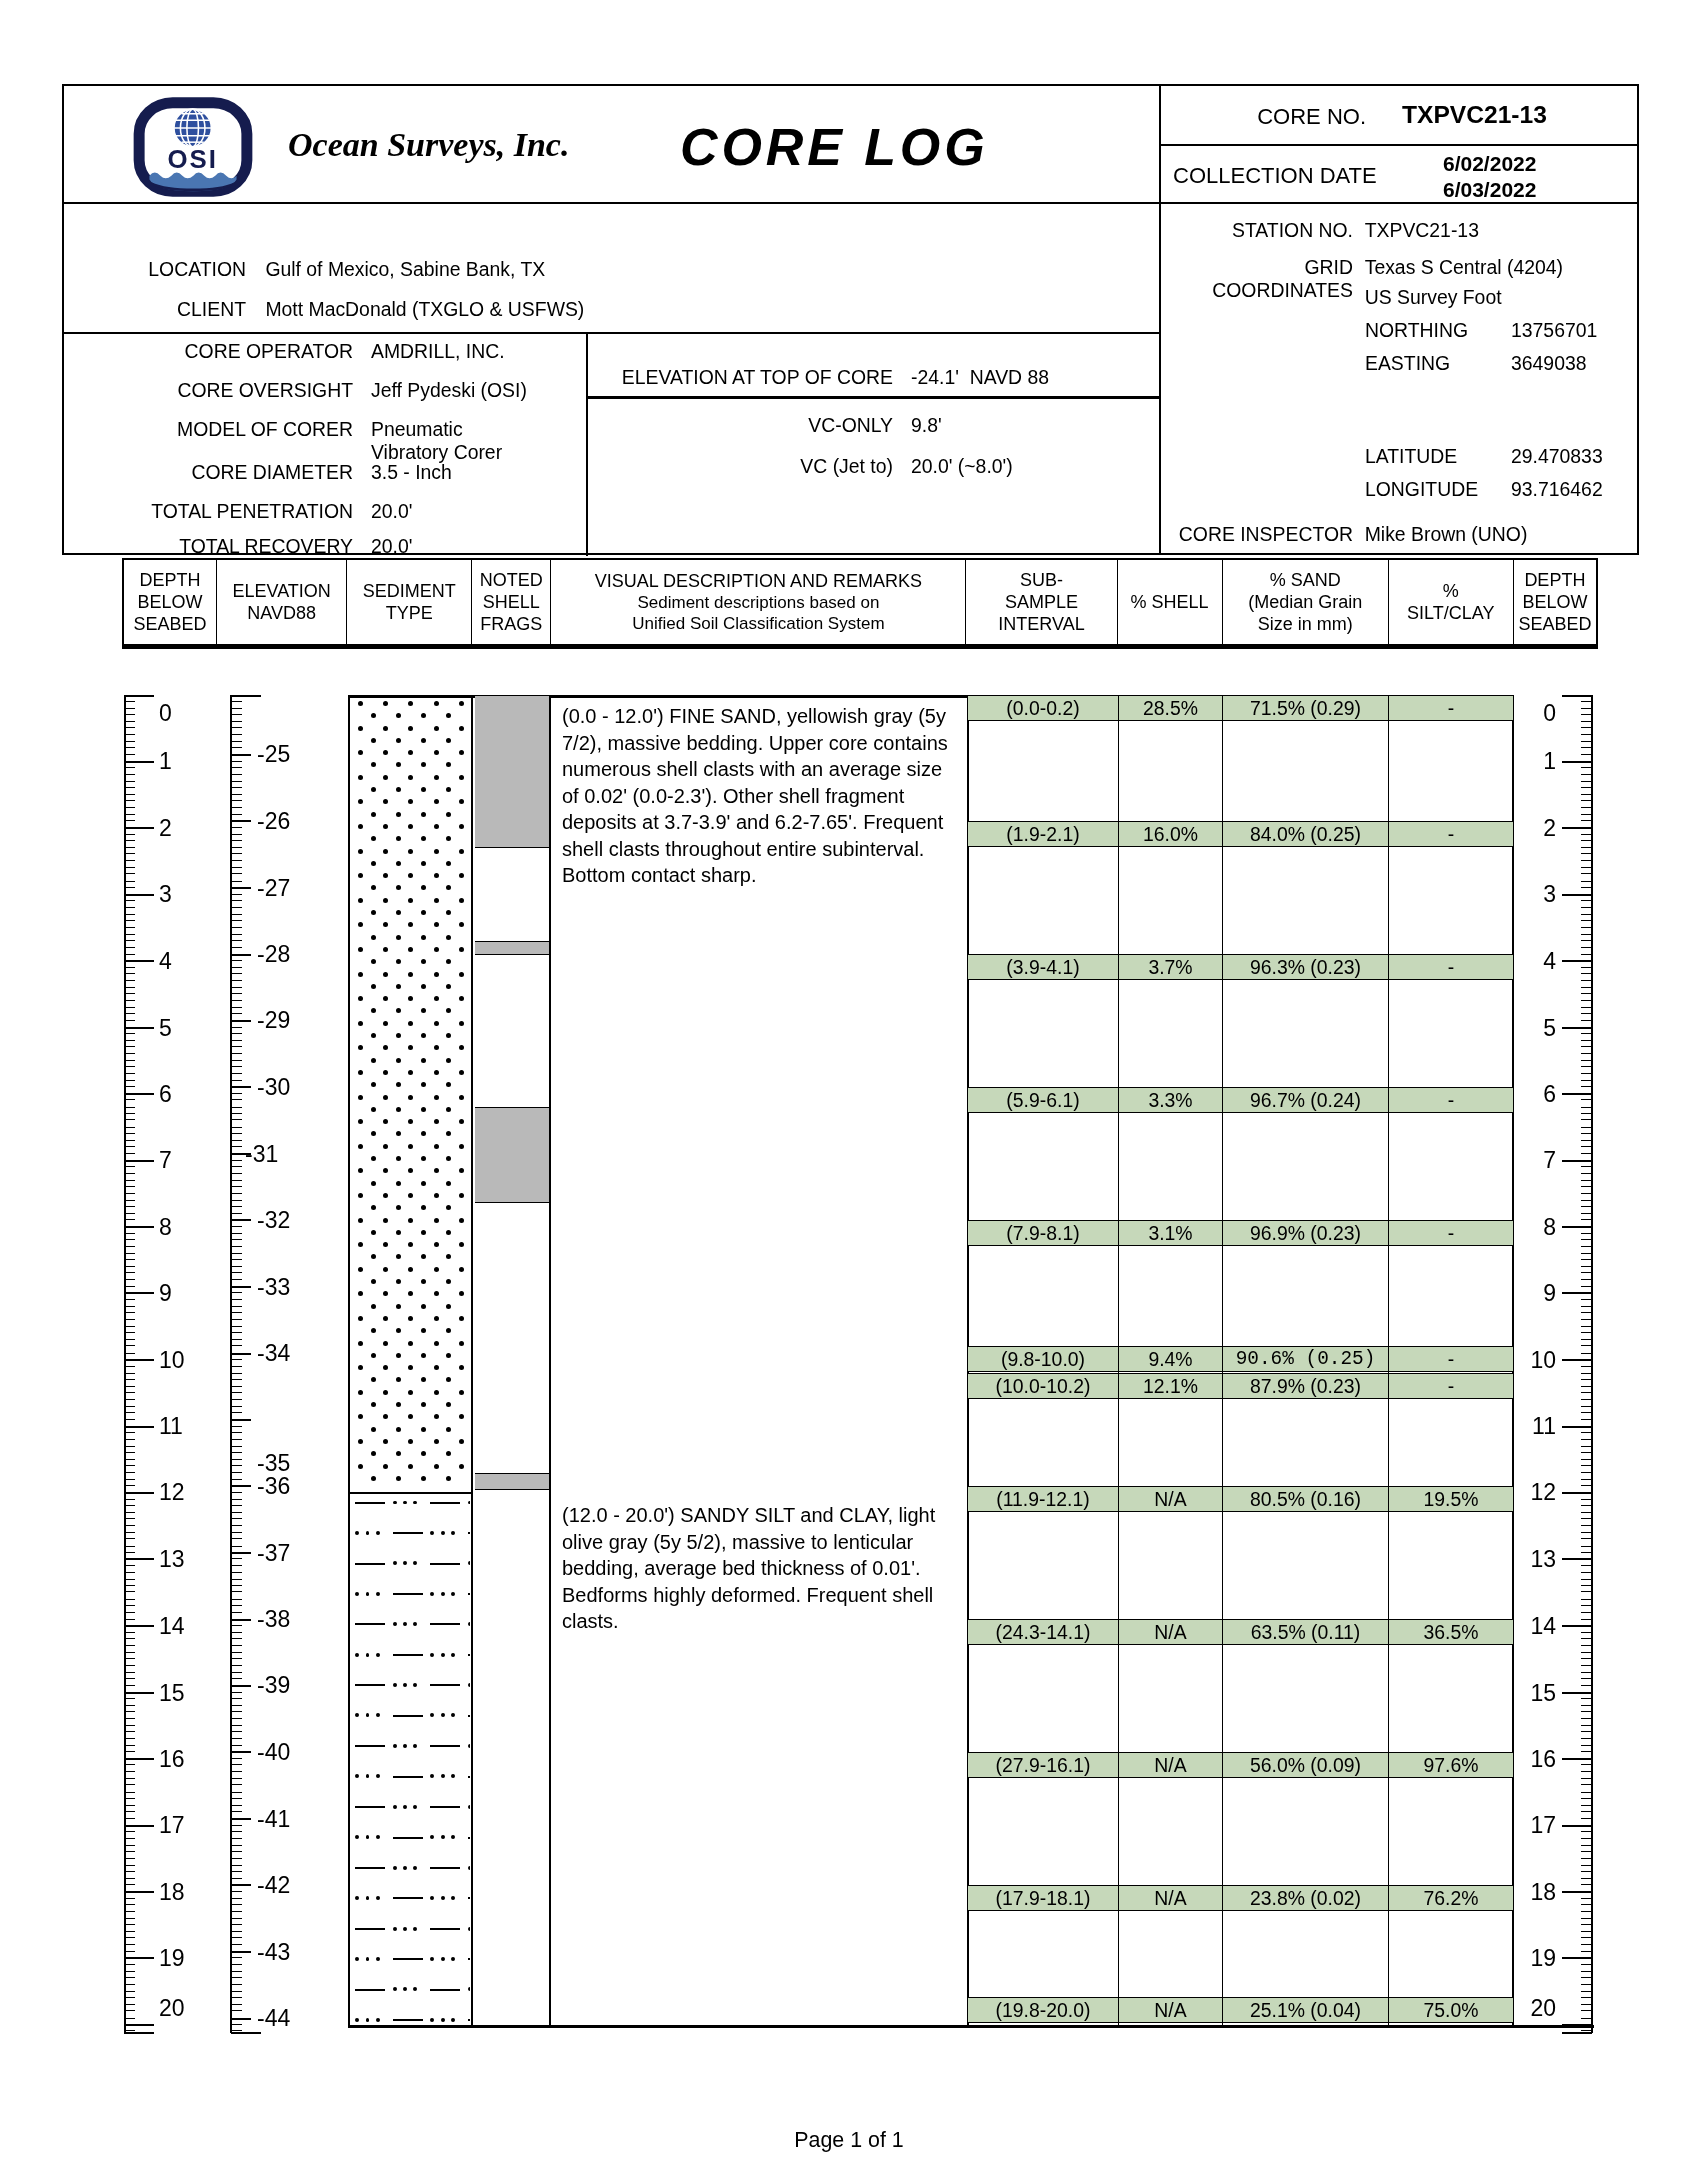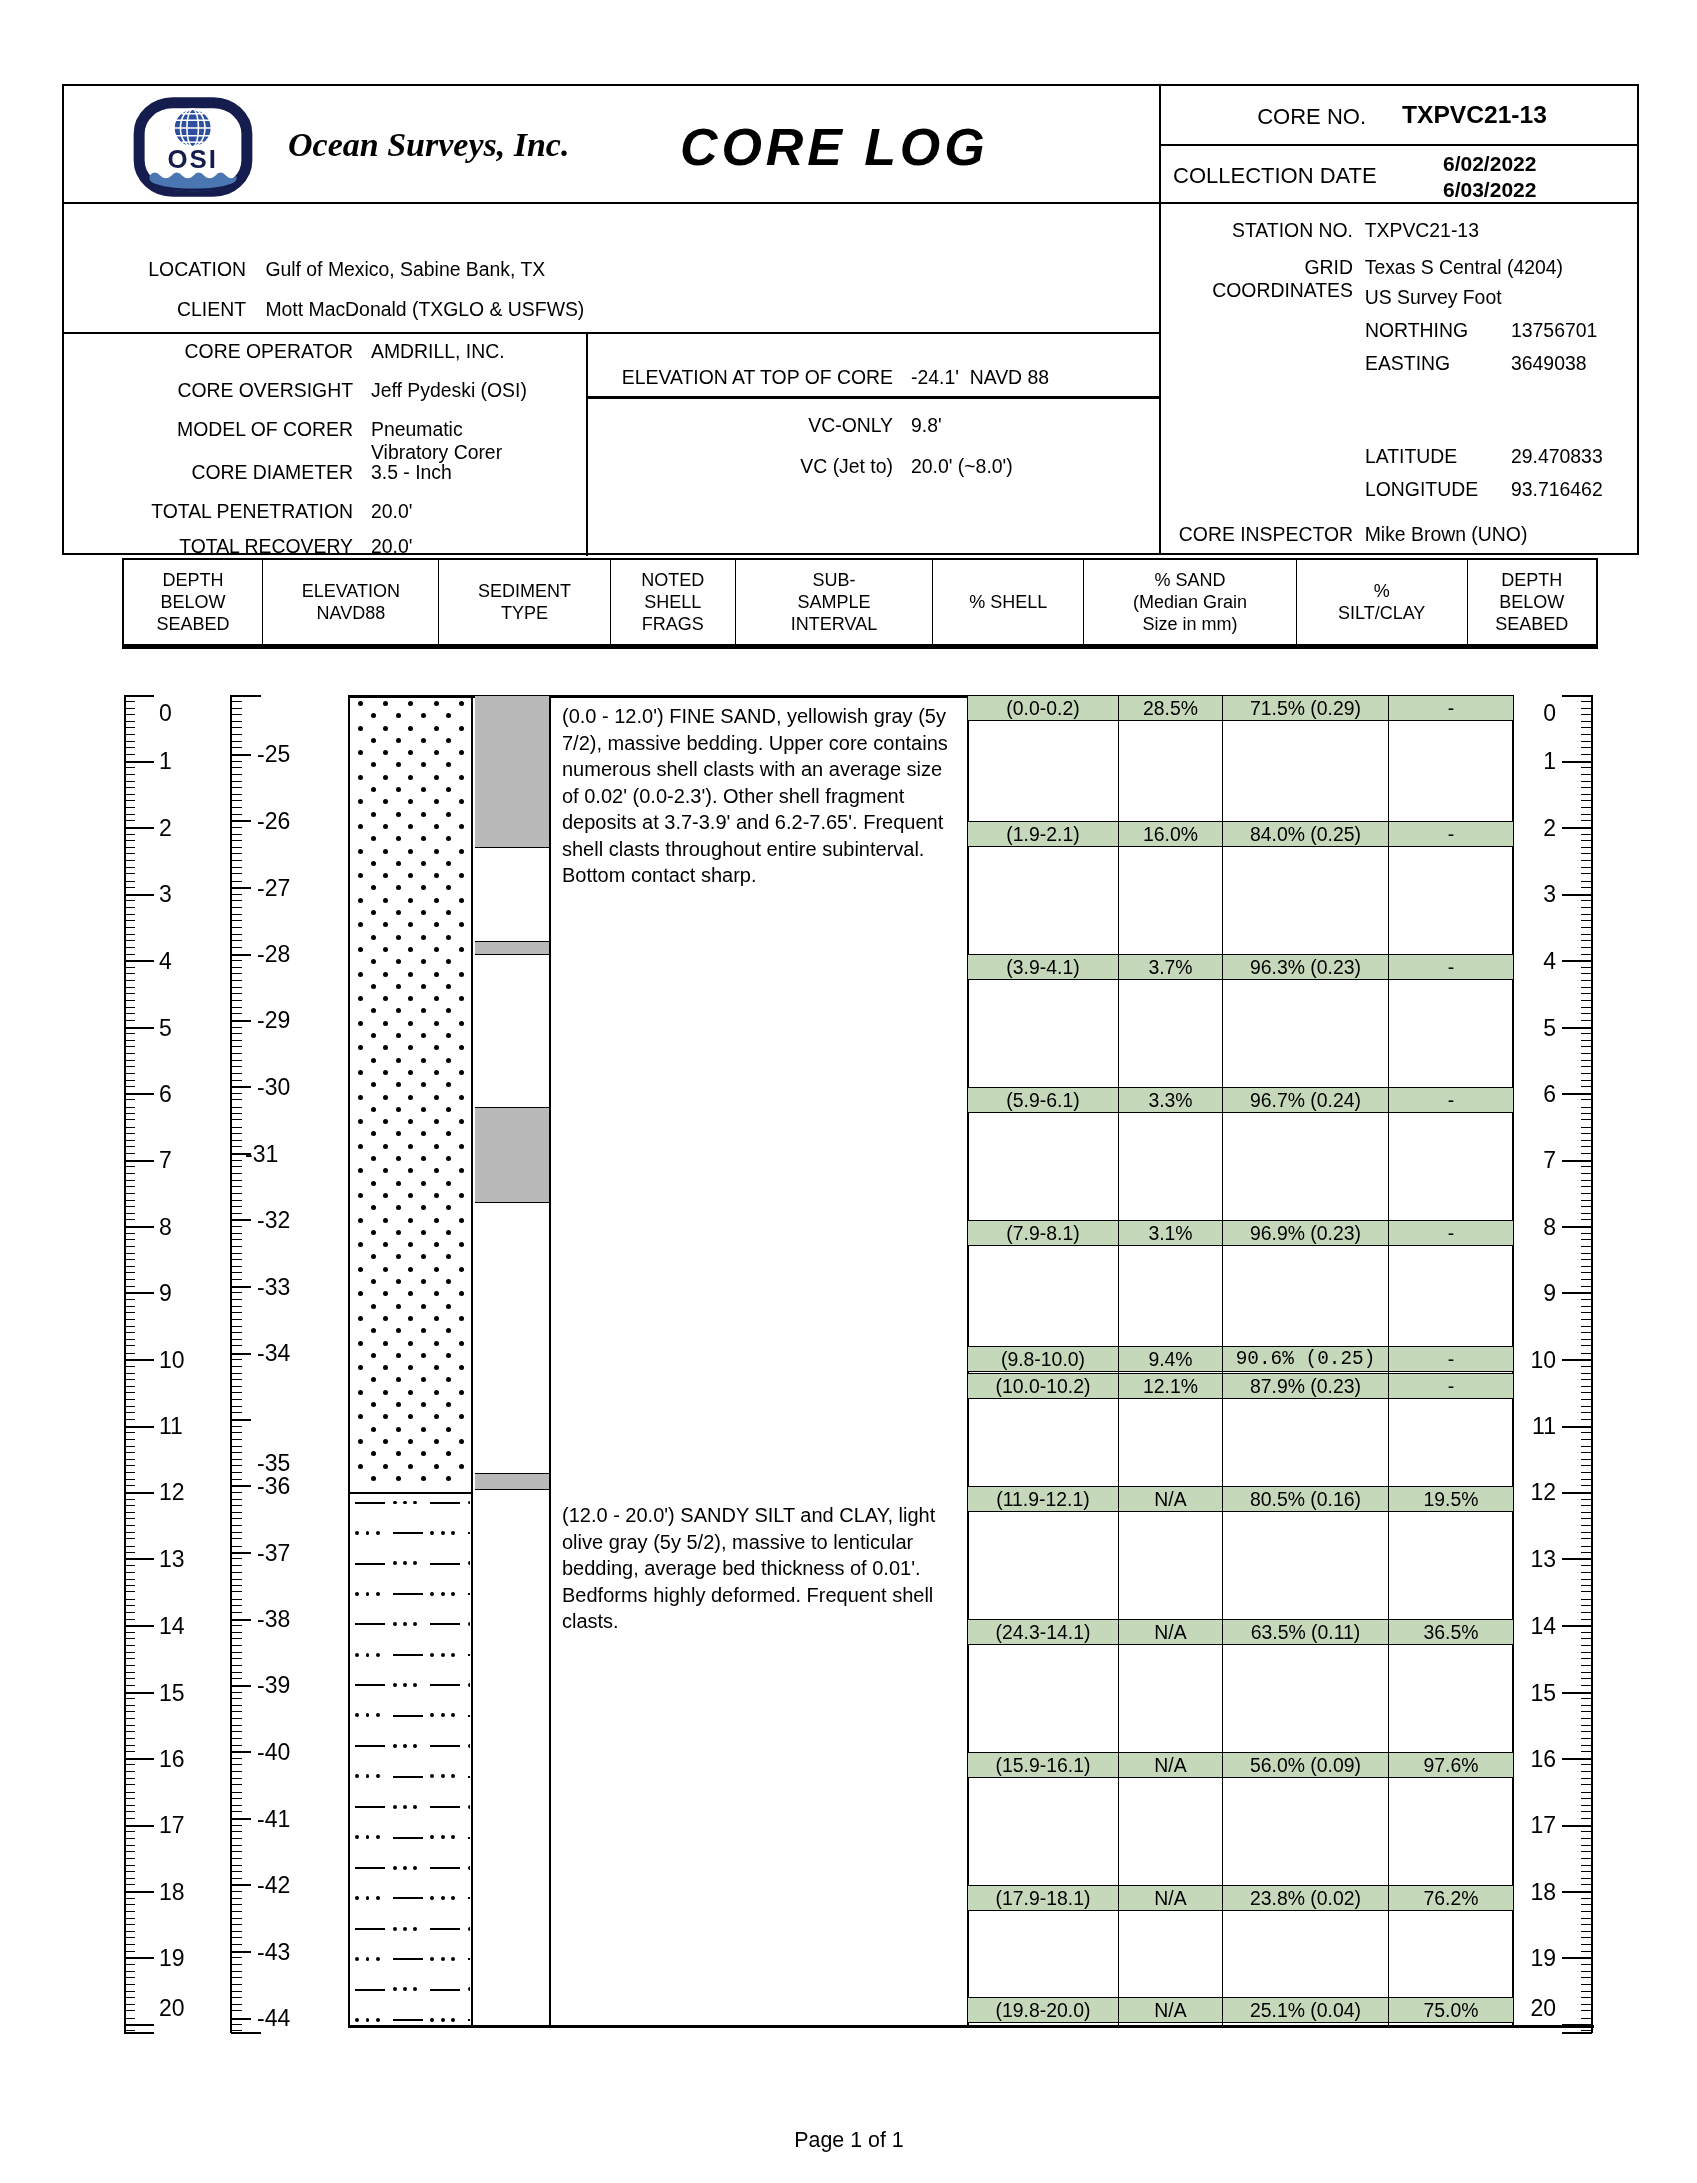--- a/index.html
+++ b/index.html
@@ -170,20 +170,25 @@
         <div>NAVD88</div>
       </div>
       <div class="colcell bl" style="flex: 1 1 124px;">
         <div>SEDIMENT</div>
         <div>TYPE</div>
       </div>
       <div class="colcell bl" style="flex: 1 1 78px;">
         <div>NOTED</div>
         <div>SHELL</div>
         <div>FRAGS</div>
+      </div>
+      <div class="colcell bl" style="flex: 1 1 414px;">
+        <div>VISUAL DESCRIPTION AND REMARKS</div>
+        <div class="sub">Sediment descriptions based on</div>
+        <div class="sub">Unified Soil Classification System</div>
       </div>
       <div class="colcell bl" style="flex: 1 1 150px;">
         <div>SUB-</div>
         <div>SAMPLE</div>
         <div>INTERVAL</div>
       </div>
       <div class="colcell bl" style="flex: 1 1 104px;">
         <div>% SHELL</div>
       </div>
       <div class="colcell bl" style="flex: 1 1 165px;">
@@ -1369,21 +1374,21 @@
       <div class="sample-cell bl" style="width: 166px;">80.5% (0.16)</div>
       <div class="sample-cell bl" style="width: 125px;">19.5%</div>
     </div>
     <div class="sample-row" style="left: 967px; top: 1619px; width: 547px; height: 26px;">
       <div class="sample-cell" style="width: 150px;">(24.3-14.1)</div>
       <div class="sample-cell bl" style="width: 104px;">N/A</div>
       <div class="sample-cell bl" style="width: 166px;">63.5% (0.11)</div>
       <div class="sample-cell bl" style="width: 125px;">36.5%</div>
     </div>
     <div class="sample-row" style="left: 967px; top: 1752px; width: 547px; height: 26px;">
-      <div class="sample-cell" style="width: 150px;">(15.9-16.1)</div>
+      <div class="sample-cell" style="width: 150px;">(27.9-16.1)</div>
       <div class="sample-cell bl" style="width: 104px;">N/A</div>
       <div class="sample-cell bl" style="width: 166px;">56.0% (0.09)</div>
       <div class="sample-cell bl" style="width: 125px;">97.6%</div>
     </div>
     <div class="sample-row" style="left: 967px; top: 1885px; width: 547px; height: 26px;">
       <div class="sample-cell" style="width: 150px;">(17.9-18.1)</div>
       <div class="sample-cell bl" style="width: 104px;">N/A</div>
       <div class="sample-cell bl" style="width: 166px;">23.8% (0.02)</div>
       <div class="sample-cell bl" style="width: 125px;">76.2%</div>
     </div>

